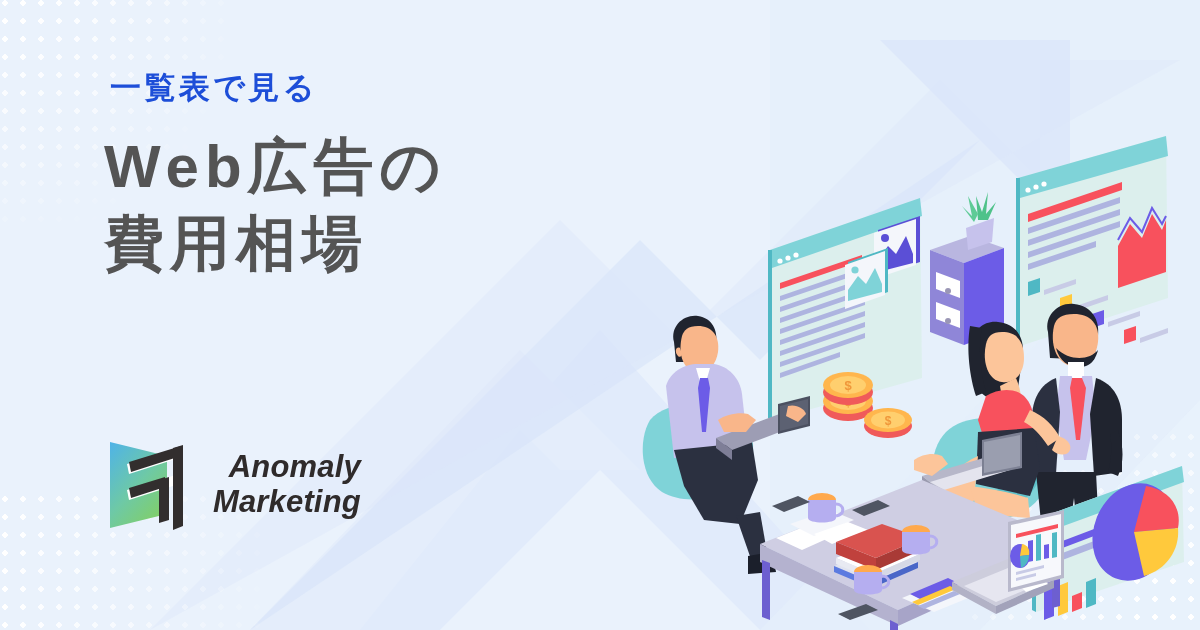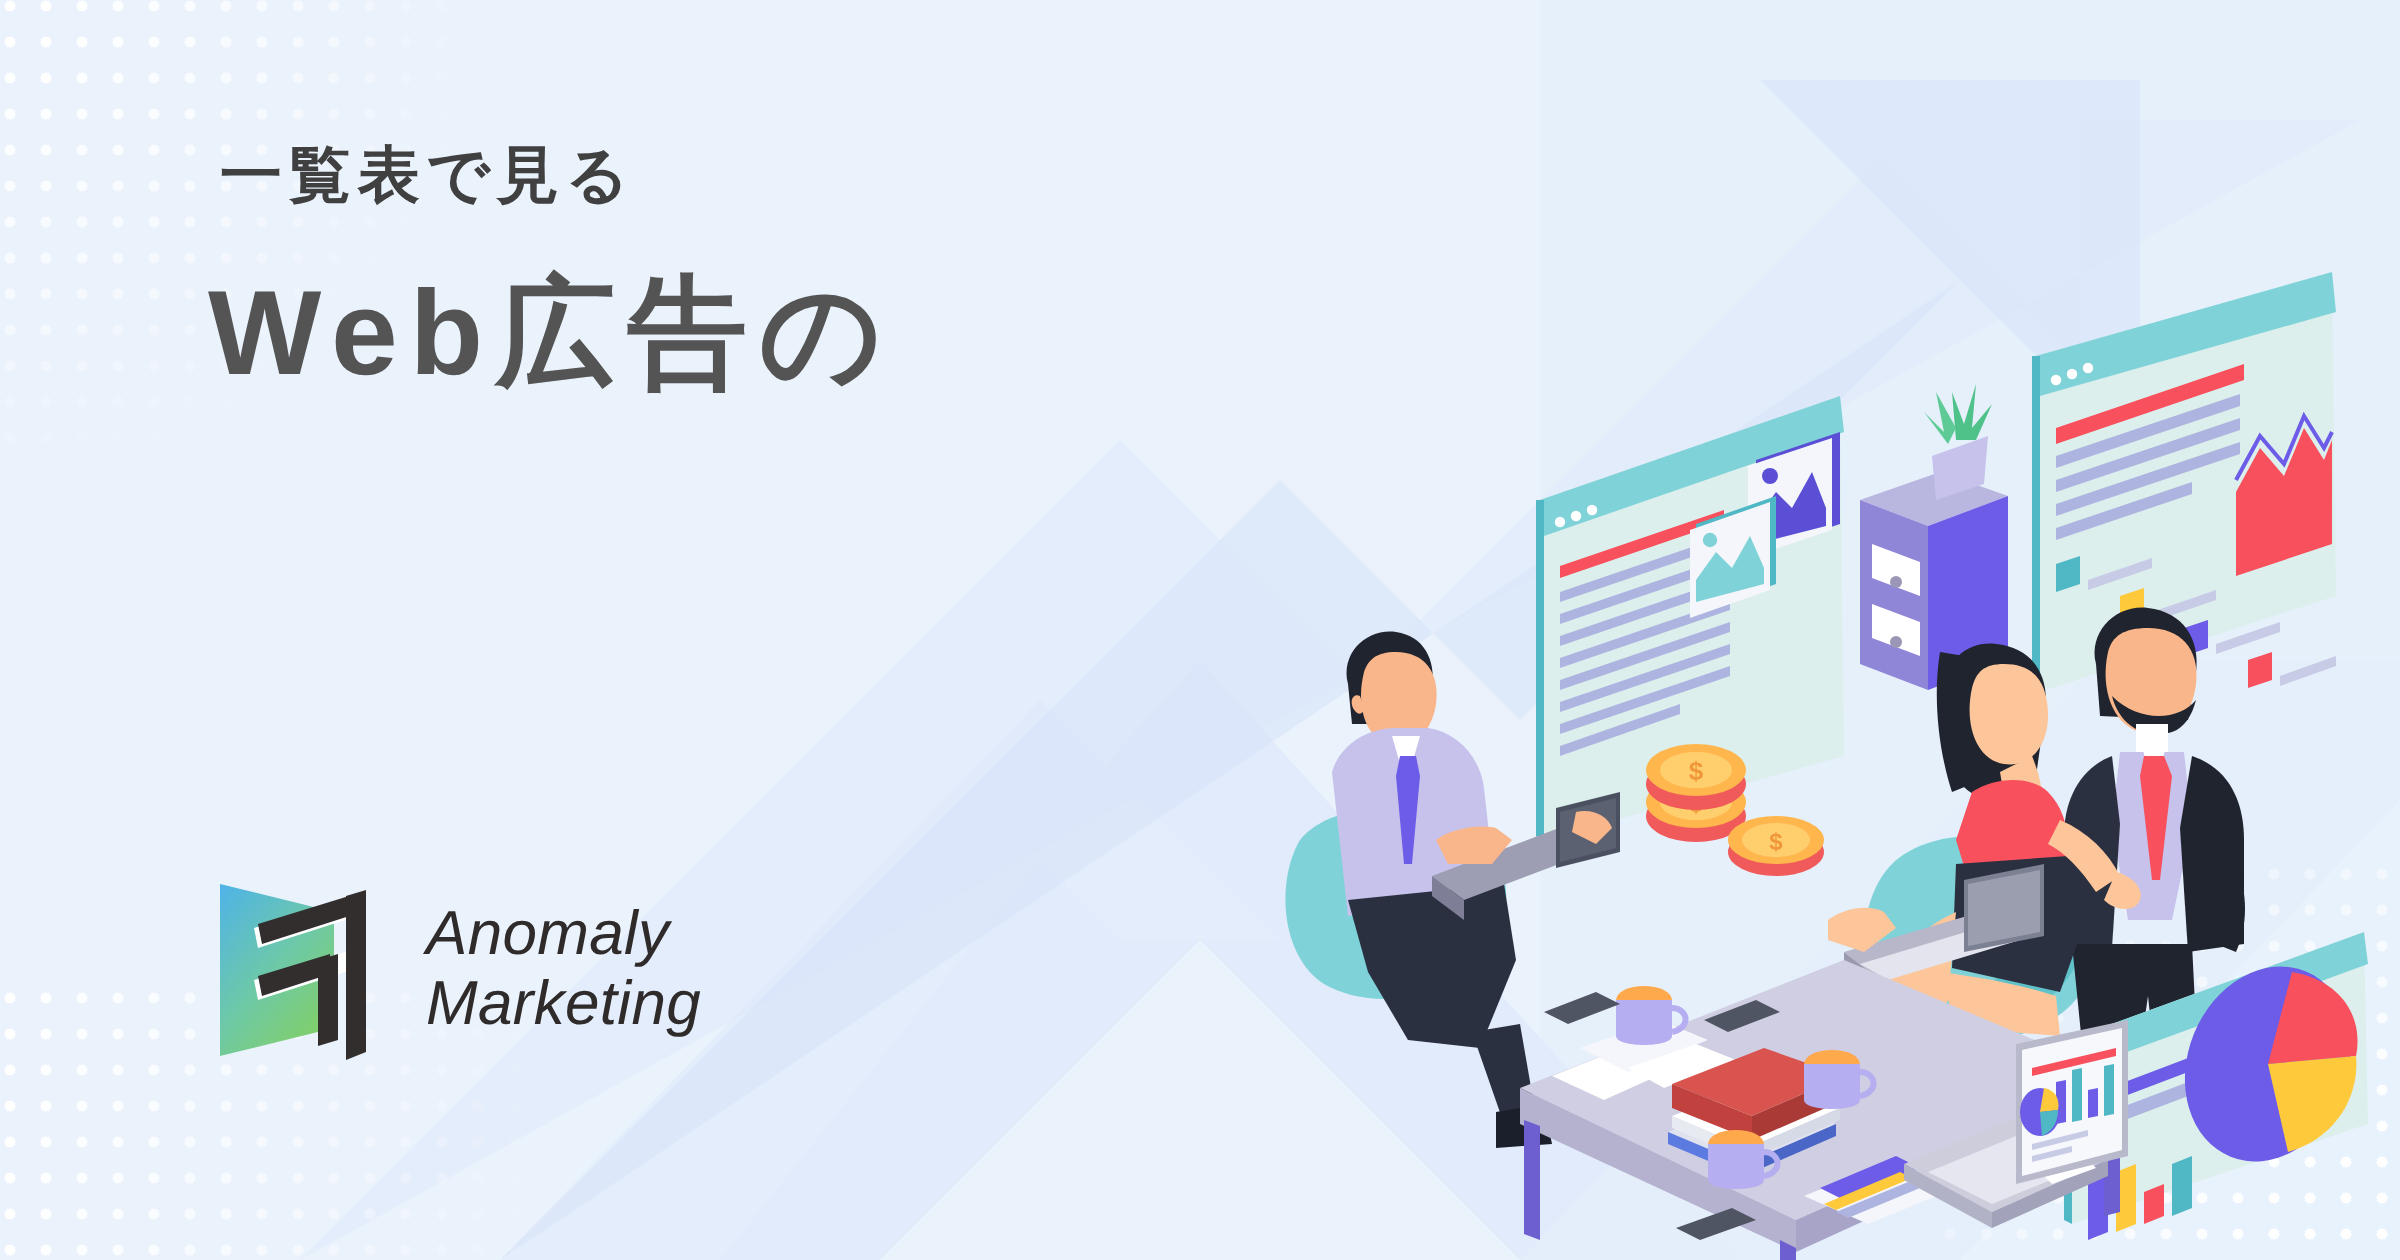--- a/index.html
+++ b/index.html
@@ -27,33 +27,33 @@
         mask-image:linear-gradient(to right, #000 0%, rgba(0,0,0,.55) 45%, transparent 95%);}
   .dots-br{right:-6px;bottom:-8px;width:240px;height:210px;
         -webkit-mask-image:radial-gradient(circle at 100% 100%, #000 18%, rgba(0,0,0,.6) 55%, transparent 86%);
         mask-image:radial-gradient(circle at 100% 100%, #000 18%, rgba(0,0,0,.6) 55%, transparent 86%);}
 
   .bg-svg{position:absolute;inset:0;}
 
   
   .text-col{position:absolute;left:104px;top:72px;width:700px;}
   .eyebrow{
-    font-size:31px;font-weight:700;color:#404040;letter-spacing:.11em;
+    font-size:31px;font-weight:700;color:#1d4ed8;letter-spacing:.11em;
     line-height:1;margin:0 0 26px 6px;white-space:nowrap;
   }
   .headline{
     font-size:60px;font-weight:700;color:#545454;letter-spacing:.10em;
     line-height:1.28;margin:0;white-space:nowrap;
   }
   .headline .ln{display:block;}
 
   
   .logo{position:absolute;left:105px;top:434px;display:flex;align-items:center;gap:16px;}
   .logo-mark{width:92px;height:100px;flex:none;}
-  .logo-text{font-style:italic;font-weight:400;color:#2f2b2b;font-size:31px;line-height:1.14;letter-spacing:.005em;}
+  .logo-text{font-style:italic;font-weight:700;color:#2f2b2b;font-size:31px;line-height:1.14;letter-spacing:.005em;text-align:right;}
   .logo-text span{display:block;}
 
   
   .illo{position:absolute;left:630px;top:120px;width:570px;height:510px;}
 </style>
 </head>
 <body>
 
 <div id="stage">
 
@@ -73,20 +73,21 @@
   </svg>
 
   <div class="dots dots-tl"></div>
   <div class="dots dots-bl"></div>
   <div class="dots dots-br"></div>
 
   <div class="text-col">
     <p class="eyebrow">一覧表で見る</p>
     <h1 class="headline">
       <span class="ln">Web広告の</span>
+      <span class="ln">費用相場</span>
     </h1>
   </div>
 
   <div class="logo">
     <svg class="logo-mark" viewBox="0 0 92 100">
       <defs>
         <linearGradient id="lgGrad" x1="0" y1="0" x2="0.75" y2="1">
           <stop offset="0%" stop-color="#4fb3e8"></stop>
           <stop offset="55%" stop-color="#6ec9a6"></stop>
           <stop offset="100%" stop-color="#82cf66"></stop>

